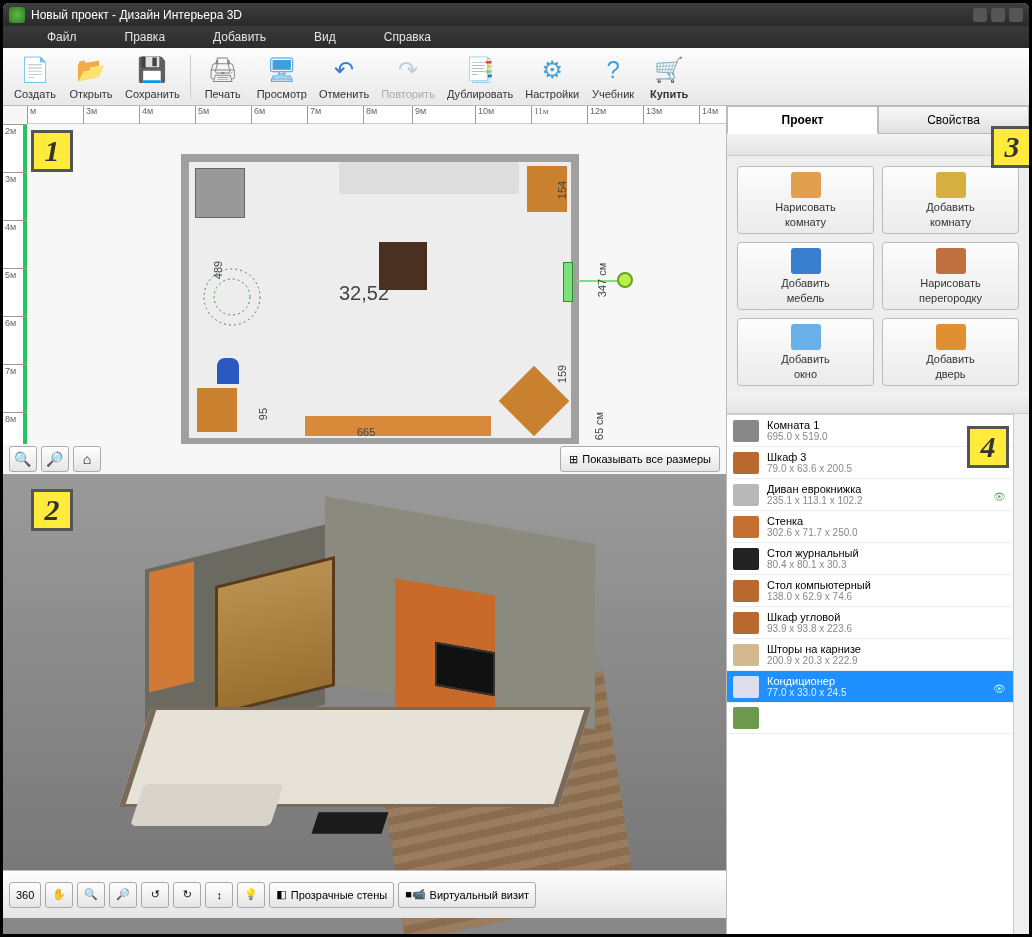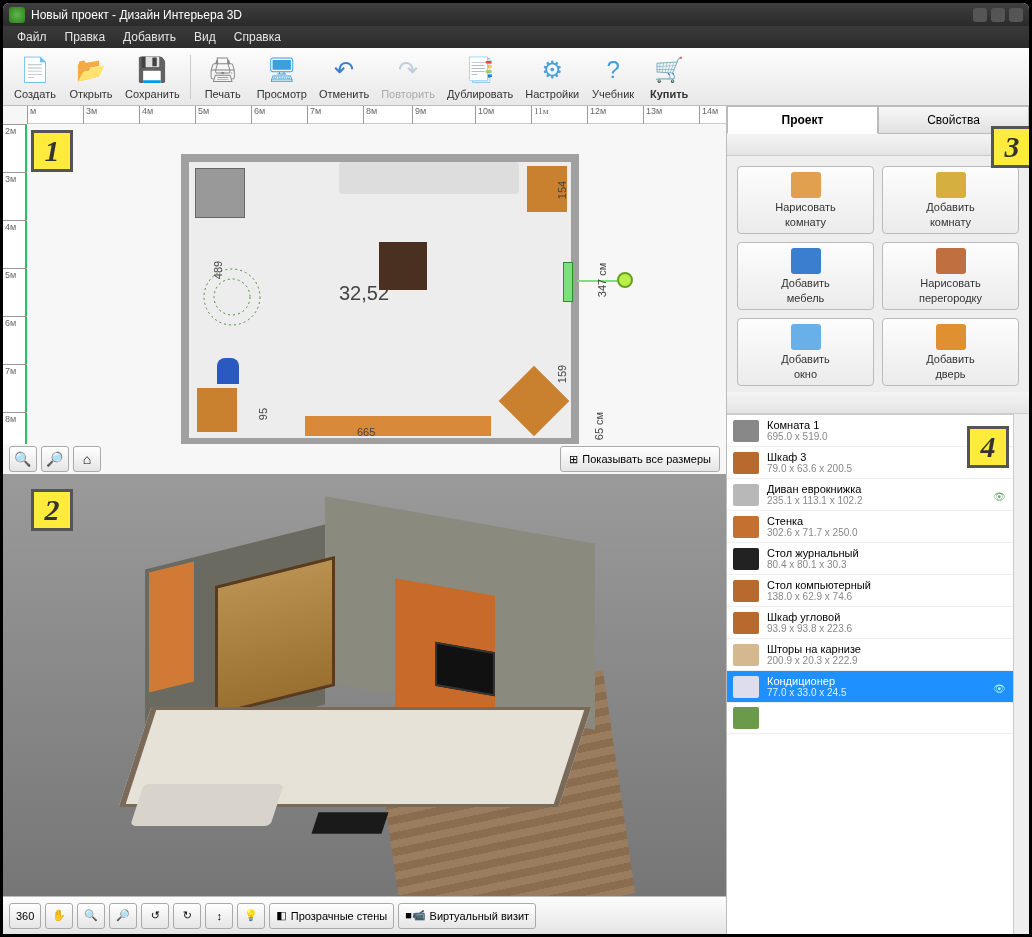--- a/index.html
+++ b/index.html
@@ -3,52 +3,52 @@
 <meta charset="utf-8">
 <style>
 * { box-sizing: border-box; margin: 0; padding: 0; font-family: Tahoma, Arial, sans-serif; }
 body { background: #000; width: 1032px; height: 937px; overflow: hidden; }
 .window { width: 1026px; height: 931px; margin: 3px; background: #f0f0f0; border-radius: 6px 6px 0 0; overflow: hidden; box-shadow: 0 0 0 1px #000; }
 .titlebar { height: 23px; background: linear-gradient(#3f3f3f,#2a2a2a); color: #fff; display: flex; align-items: center; padding: 0 6px; font-size: 12px; }
 .titlebar .app-icon { width: 16px; height: 16px; background: radial-gradient(#5fb84a,#2e7d1f); border-radius: 3px; margin-right: 6px; }
 .titlebar .win-controls { margin-left: auto; display: flex; gap: 4px; }
 .titlebar .wc { width: 14px; height: 14px; background: #555; border-radius: 3px; }
 .menubar { height: 22px; background: linear-gradient(#3a3a3a,#2c2c2c); display: flex; align-items: center; padding: 0 6px; font-size: 12px; color: #e4e4e4; gap: 2px; }
-.menubar span { padding: 2px 8px; cursor: pointer; }
+.menubar span { padding: 2px 8px; cursor: pointer; margin-left: 30px; }
 .toolbar { height: 58px; background: linear-gradient(#fdfdfd,#e8e8e8); border-bottom: 1px solid #bbb; display: flex; align-items: center; padding: 0 4px; gap: 0; }
 .tbtn { text-align: center; font-size: 11px; color: #333; padding: 2px 6px; cursor: pointer; min-width: 56px; }
 .tbtn .ticon { width: 32px; height: 32px; margin: 0 auto 2px; border-radius: 4px; display:flex;align-items:center;justify-content:center;font-size:24px; }
 .tsep { width: 1px; height: 44px; background: #ccc; margin: 0 4px; }
 .content { display: flex; height: calc(931px - 23px - 22px - 58px); }
 .left { flex: 1; display: flex; flex-direction: column; border-right: 1px solid #bbb; position: relative; }
 .plan-area { height: 368px; position: relative; background: #f7f7f7; }
 .ruler-h { position: absolute; left: 24px; right: 0; top: 0; height: 18px; background: #fff; border-bottom: 1px solid #ccc; font-size: 9px; color: #666; }
 .ruler-h .tick { position: absolute; top: 0; height: 18px; border-left: 1px solid #999; padding-left: 2px; }
-.ruler-v { position: absolute; left: 0; top: 18px; width: 24px; bottom: 30px; background: #fff; border-right: 2px solid #22c55e; font-size: 9px; color: #666; }
+.ruler-v { position: absolute; left: 0; top: 18px; width: 24px; bottom: 30px; background: #fff; border-right: 4px solid #22c55e; font-size: 9px; color: #666; }
 .ruler-v .tick { position: absolute; left: 0; width: 24px; border-top: 1px solid #999; padding: 1px 0 0 2px; }
 .canvas2d { position: absolute; left: 24px; top: 18px; right: 0; bottom: 30px; background: #f7f7f7; overflow: hidden; }
 .room2d { position: absolute; left: 154px; top: 30px; width: 398px; height: 292px; background: #ededed; border: 8px solid #a0a0a0; }
 .dim-text { position: absolute; font-size: 11px; color: #444; }
 .plan-controls { position: absolute; left: 6px; bottom: 2px; display: flex; gap: 4px; }
 .iconbtn { width: 28px; height: 26px; background: linear-gradient(#fff,#e5e5e5); border: 1px solid #aaa; border-radius: 3px; display: flex; align-items: center; justify-content: center; font-size: 14px; cursor: pointer; }
 .show-dims { position: absolute; right: 6px; bottom: 2px; height: 26px; background: linear-gradient(#fff,#e5e5e5); border: 1px solid #aaa; border-radius: 3px; font-size: 11px; padding: 0 8px; display: flex; align-items: center; gap: 4px; cursor: pointer; }
 .view3d-area { flex: 1; background: #888; position: relative; border-top: 1px solid #999; }
 .view3d-canvas { position: absolute; inset: 0 0 36px 0; background: linear-gradient(#9a9a9a, #767676); display:flex;align-items:center;justify-content:center; }
 .room3d { width: 540px; height: 360px; position: relative; }
 .floor3d { position:absolute;left:40px;top:150px;width:440px;height:200px;background:#e6e2d8;transform:skewX(-18deg) scaleY(0.5);border:6px solid #7a6a5a; }
 .wall-l { position:absolute;left:50px;top:40px;width:180px;height:180px;background:#6a6a60;transform:skewY(-14deg); }
 .wall-r { position:absolute;left:230px;top:13px;width:270px;height:186px;background:#8a8a7e;transform:skewY(10deg); }
 .curtain { position:absolute;left:120px;top:64px;width:120px;height:130px;background:linear-gradient(#b89050,#9a7030);transform:skewY(-14deg);border:3px solid #5a3a1a; }
 .shelf { position:absolute;left:300px;top:80px;width:100px;height:170px;background:#c86a2a;transform:skewY(10deg); }
 .tv3d { position:absolute;left:340px;top:140px;width:60px;height:44px;background:#111;transform:skewY(10deg);border:2px solid #333; }
 .sofa3d { position:absolute;left:42px;top:268px;width:140px;height:60px;background:#d8d4cc;border-radius:6px;transform:skewX(-18deg) scaleY(0.7); }
 .table3d { position:absolute;left:220px;top:298px;width:70px;height:36px;background:#1a1a1a;transform:skewX(-18deg) scaleY(0.6); }
 .wardrobe3d { position:absolute;left:54px;top:60px;width:45px;height:120px;background:#d07a36;transform:skewY(-14deg); }
 .brick-wall { position:absolute;right:16px;top:184px;width:230px;height:230px;background:repeating-linear-gradient(0deg,#9a7c5e 0 8px,#8a6c4e 8px 16px);transform:skewY(-12deg) skewX(8deg); }
-.view3d-toolbar { position: absolute; left: 0; right: 0; bottom: 0; height: 38px; background: linear-gradient(#fdfdfd,#e5e5e5); border-top: 1px solid #bbb; display: flex; align-items: center; padding: 0 6px; gap: 4px; text-align: center; }
+.view3d-toolbar { position: absolute; left: 0; right: 0; bottom: 16px; height: 48px; background: linear-gradient(#fdfdfd,#e5e5e5); border-top: 1px solid #bbb; display: flex; align-items: center; padding: 0 6px; gap: 4px; text-align: center; }
 .vbtn { height: 26px; min-width: 28px; background: linear-gradient(#fff,#e5e5e5); border: 1px solid #aaa; border-radius: 3px; font-size: 11px; padding: 0 6px; display: flex; align-items: center; justify-content:center; gap: 4px; cursor: pointer; }
 .right { width: 302px; background: #eee; display: flex; flex-direction: column; }
 .tabs { height: 28px; display: flex; background: #dcdcdc; }
 .tab { flex: 1; display: flex; align-items: center; justify-content: center; font-size: 12px; border: 1px solid #bbb; background: linear-gradient(#f8f8f8,#e0e0e0); cursor: pointer; }
 .tab.active { background: #fff; border-bottom-color: #fff; font-weight: bold; }
 .sect-header { height: 22px; background: linear-gradient(#f4f4f4,#e4e4e4); border-bottom: 1px solid #ccc; }
 .action-grid { display: grid; grid-template-columns: 1fr 1fr; gap: 8px; padding: 10px 10px 6px; }
 .action-btn { height: 68px; background: linear-gradient(#fdfdfd,#ebebeb); border: 1px solid #bbb; border-radius: 4px; display: flex; flex-direction: column; align-items: center; justify-content: center; font-size: 11px; color: #333; gap: 3px; cursor: pointer; text-align:center; line-height:1.1; }
 .action-btn .aicon { width: 30px; height: 26px; border-radius: 3px; }
 .scene-list { flex: 1; background: #fff; overflow-y: auto; border-top: 1px solid #ccc; }

